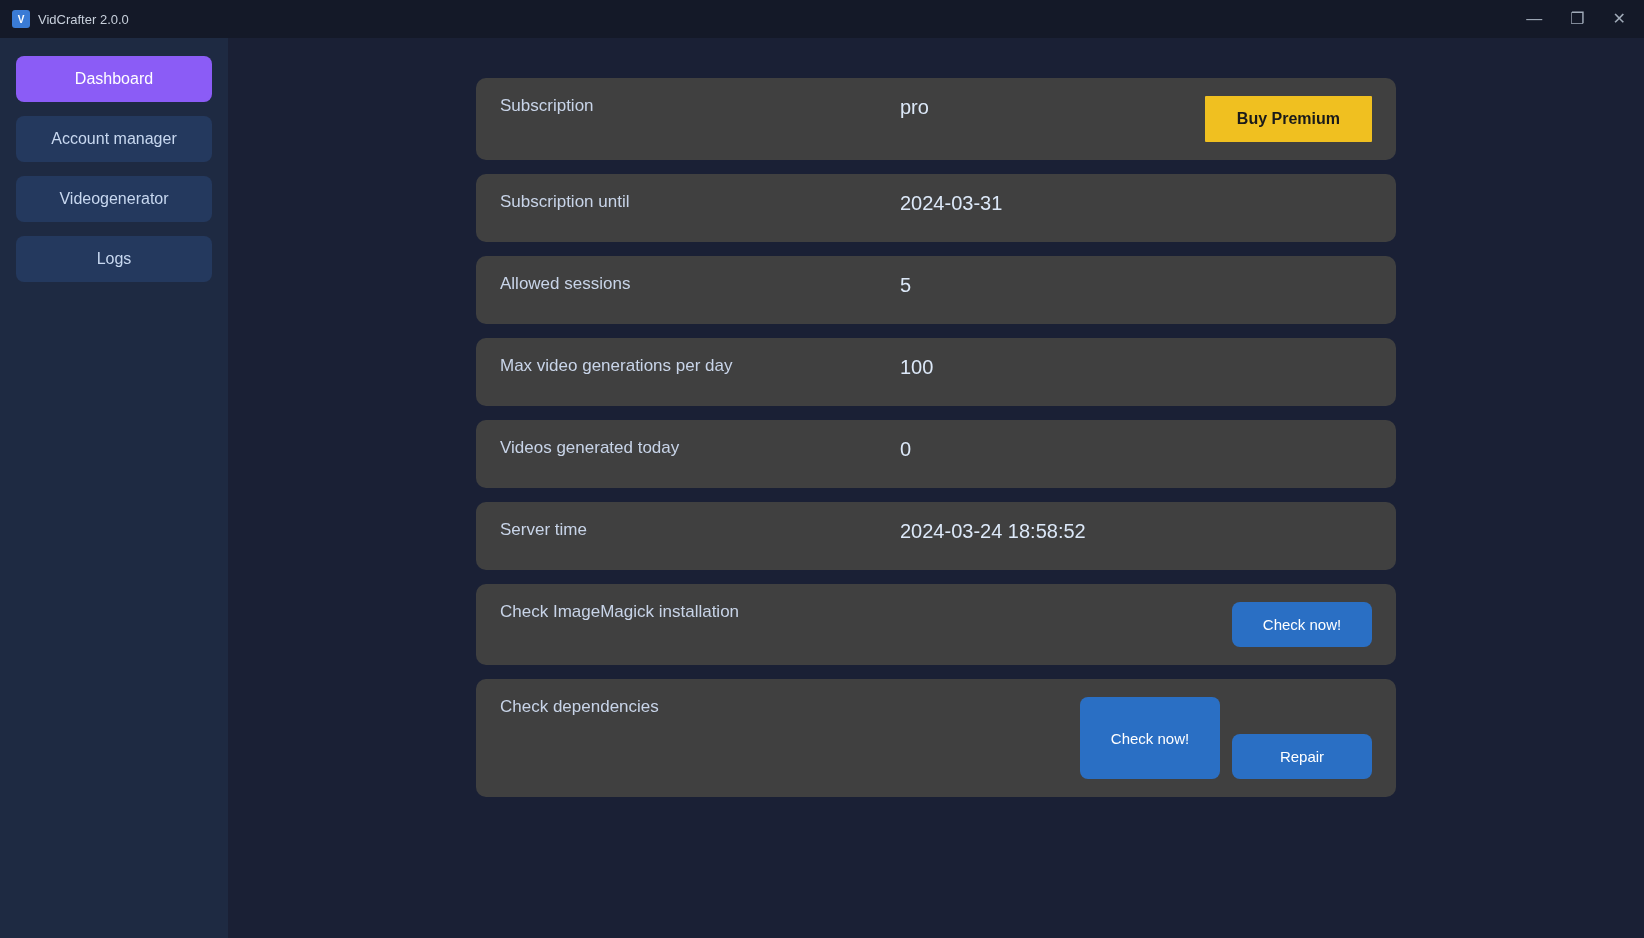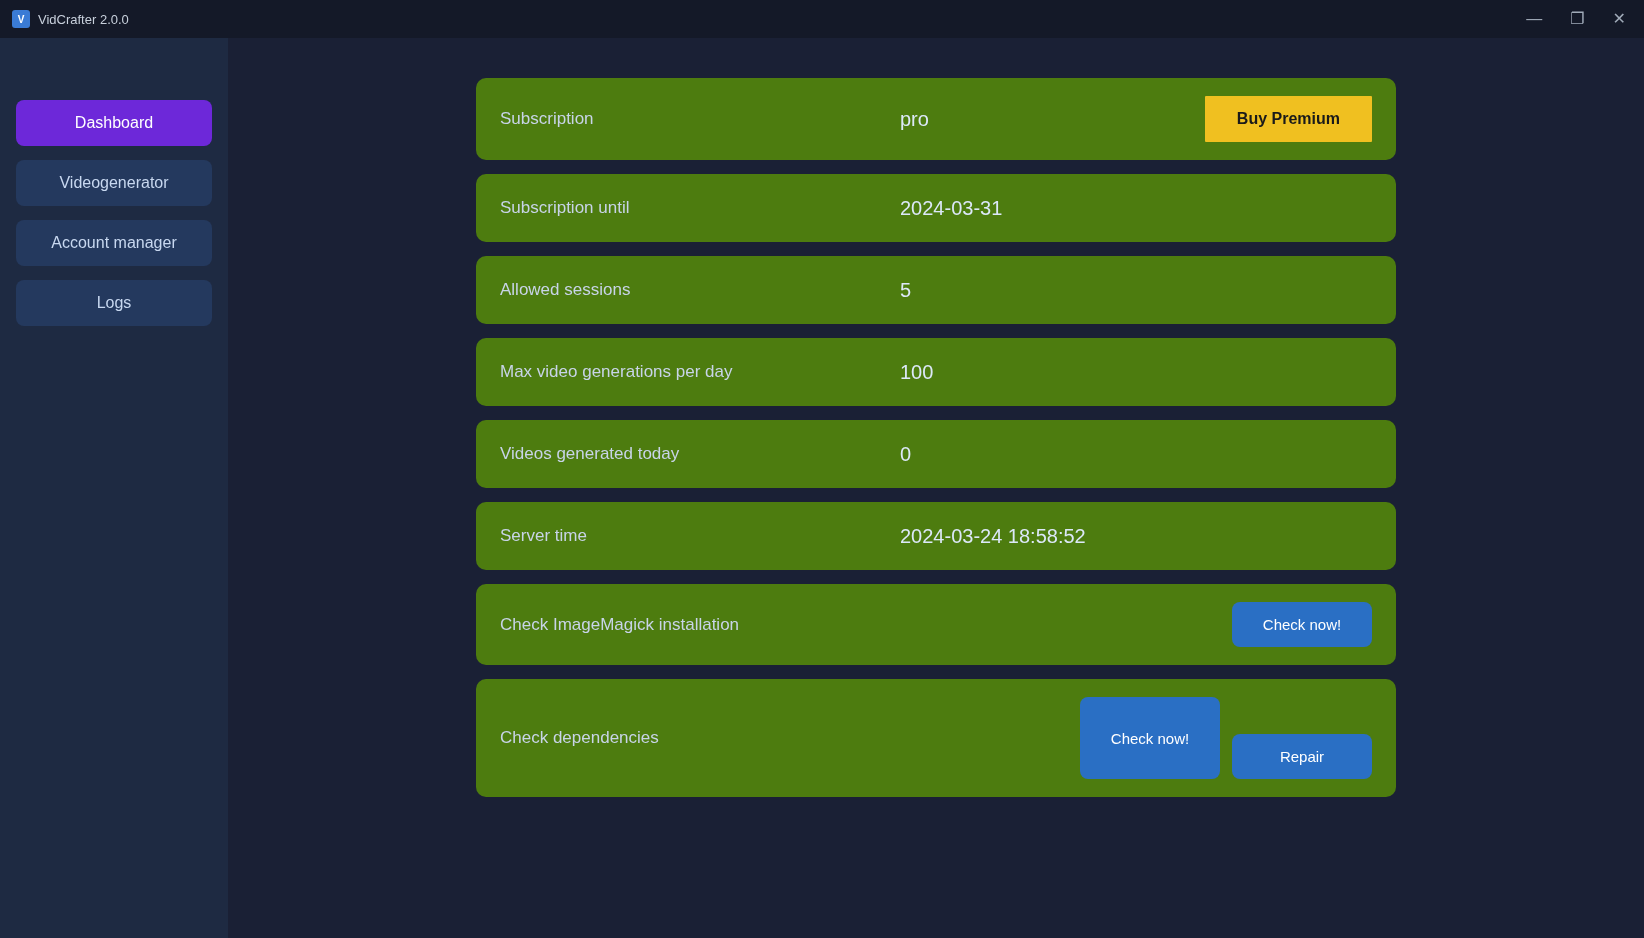--- a/index.html
+++ b/index.html
@@ -82,23 +82,22 @@
       padding: 14px 10px;
       border: none;
       border-radius: 8px;
       font-size: 16px;
       cursor: pointer;
       text-align: center;
       font-weight: 500;
       transition: background 0.15s;
     }
     .sidebar-btn.active {
-      background: #6d28d9;
+      background: #8b5cf6;
       color: #fff;
-      margin-top: 44px;
     }
     .sidebar-btn.inactive {
       background: #24395e;
       color: #c8d8f0;
     }
 
     
     .main-content {
       flex: 1;
       padding: 40px 60px;
@@ -115,25 +114,25 @@
 
     
     .info-rows {
       display: flex;
       flex-direction: column;
       gap: 14px;
       max-width: 920px;
       margin: 0 auto;
     }
     .info-row {
-      background: #4d7c0f;
+      background: #404040;
       border-radius: 10px;
       padding: 18px 24px;
       display: flex;
-      align-items: center;
+      align-items: flex-start;
       min-height: 68px;
     }
     .info-label {
       font-size: 17px;
       color: #c8d4e8;
       flex: 0 0 400px;
     }
     .info-value {
       font-size: 20px;
       color: #dce8f8;
@@ -197,22 +196,22 @@
     <button class="titlebar-btn">—</button>
     <button class="titlebar-btn">❐</button>
     <button class="titlebar-btn close">✕</button>
   </div>
 </div>
 
 <div class="app-body">
 
   <div class="sidebar">
     <button class="sidebar-btn active">Dashboard</button>
+    <button class="sidebar-btn inactive">Account manager</button>
     <button class="sidebar-btn inactive">Videogenerator</button>
-    <button class="sidebar-btn inactive">Account manager</button>
     <button class="sidebar-btn inactive">Logs</button>
   </div>
 
   <div class="main-content">
 
     <div class="info-rows">
 
       <div class="info-row">
         <span class="info-label">Subscription</span>
         <span class="info-value">pro</span>

